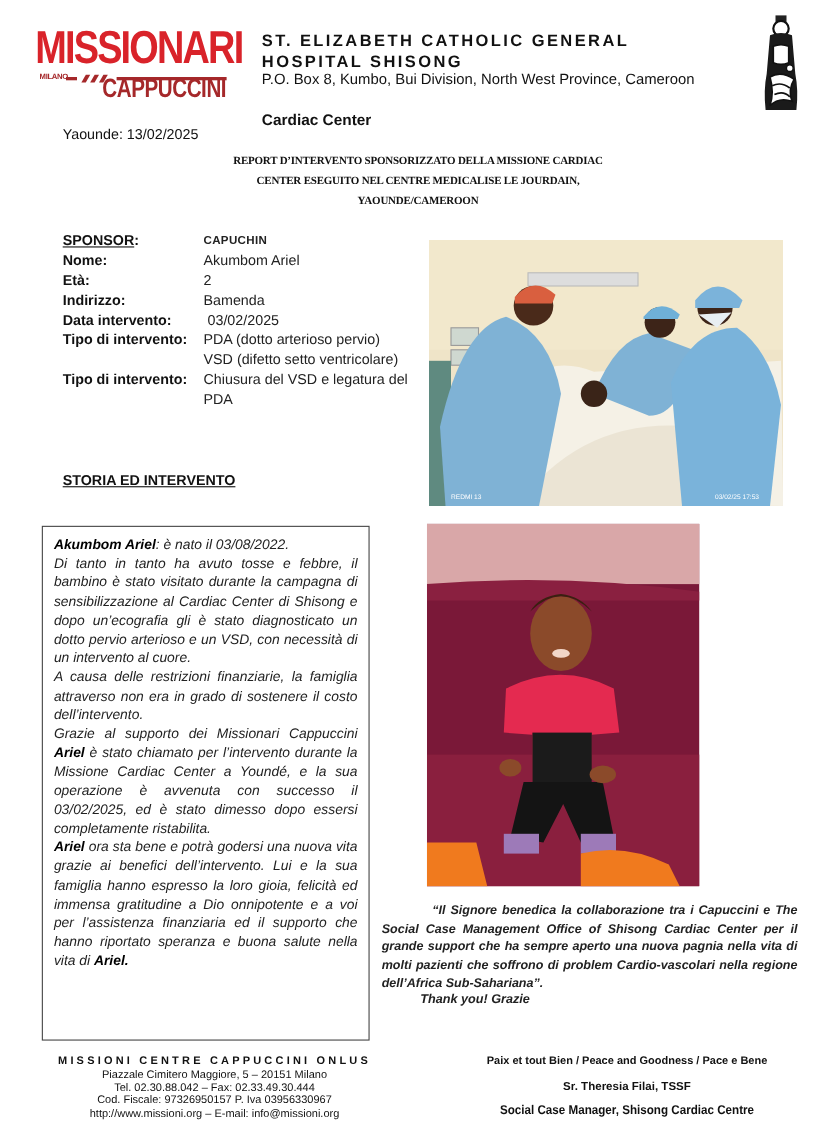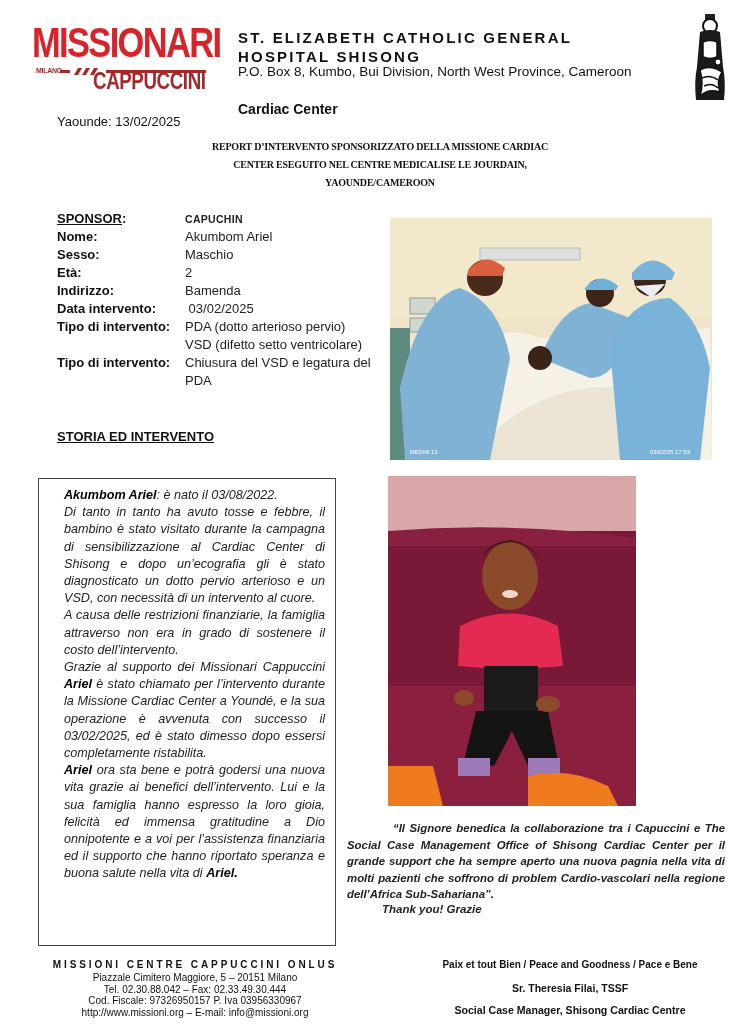--- a/index.html
+++ b/index.html
@@ -34,21 +34,21 @@
   .sponsor-label { text-decoration: underline; }
   .sponsor-value { font-weight: bold; font-size: 10.5px; letter-spacing: 0.3px; }
 
   .story-head { left: 57px; top: 429px; font-size: 13px; font-weight: bold; text-decoration: underline; }
 
   
   .photo1 { left: 390px; top: 218px; width: 322px; height: 242px; overflow: hidden; }
   .photo2 { left: 388px; top: 476px; width: 248px; height: 330px; overflow: hidden; }
 
   
-  .story-box { left: 38px; top: 478px; width: 298px; height: 468px; border: 1.5px solid #444; box-sizing: border-box; padding: 8px 10px 8px 25px; }
+  .story-box { left: 38px; top: 478px; width: 298px; height: 468px; border: 1.5px solid #444; box-sizing: border-box; padding: 8px 10px 8px 10px; }
   .story-text { font-style: italic; font-size: 12.6px; line-height: 17.2px; text-align: justify; color: #222; }
   .story-text p { margin: 0; }
   .story-text b { font-weight: bold; color: #000; }
 
   
   .quote { left: 347px; top: 820px; width: 378px; font-style: italic; font-weight: bold; font-size: 11.4px; line-height: 16.6px; text-align: justify; color: #222; }
   .quote-line1 { text-indent: 46px; }
   .thanks { left: 382px; top: 903px; font-style: italic; font-weight: bold; font-size: 11.5px; color: #222; }
 
   
@@ -105,24 +105,20 @@
 </div>
 
 <div class="abs info">
   <div class="info-row">
     <div class="info-label"><span class="sponsor-label">SPONSOR</span>:</div>
     <div class="info-value sponsor-value">CAPUCHIN</div>
   </div>
   <div class="info-row">
     <div class="info-label"><span>Nome</span>:</div>
     <div class="info-value">Akumbom Ariel</div>
-  </div>
-  <div class="info-row">
-    <div class="info-label"><span>Sesso</span>:</div>
-    <div class="info-value">Maschio</div>
   </div>
   <div class="info-row">
     <div class="info-label"><span>Età</span>:</div>
     <div class="info-value">2</div>
   </div>
   <div class="info-row">
     <div class="info-label"><span>Indirizzo</span>:</div>
     <div class="info-value">Bamenda</div>
   </div>
   <div class="info-row">

